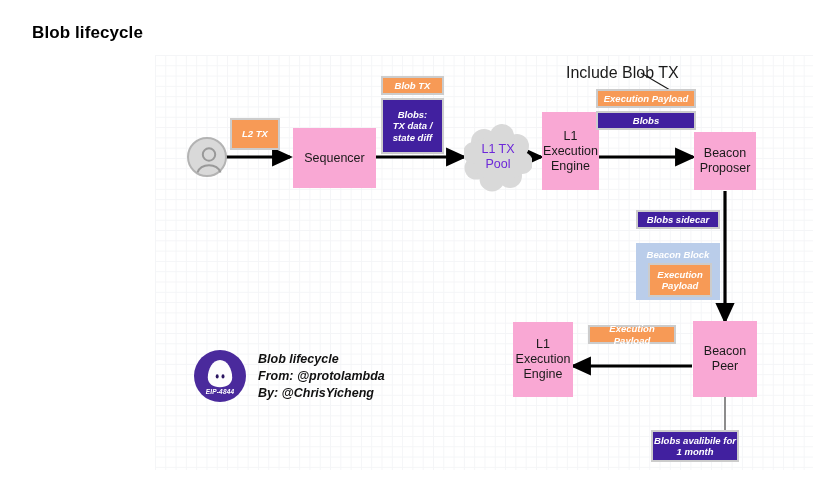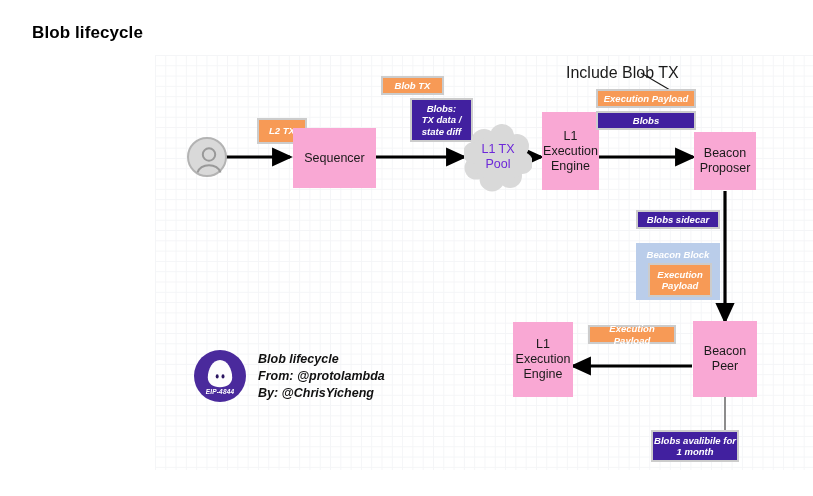--- a/index.html
+++ b/index.html
@@ -197,32 +197,32 @@
     <polyline points="641,73 670,90" stroke="#1a1a1a" stroke-width="1.1" fill="none"></polyline>
   </svg>
 
   <div class="avatar" style="left:187px; top:137px; width:40px; height:40px;">
     <svg viewBox="0 0 40 40" width="40" height="40">
       <circle cx="20" cy="15.5" r="6.2" fill="none" stroke="#999999" stroke-width="2"></circle>
       <path d="M8.5,33.5 a11.8,9.5 0 0 1 23,0" fill="none" stroke="#999999" stroke-width="2"></path>
     </svg>
   </div>
 
-  <div class="chip orange" style="left:230px; top:118px; width:50px; height:26px;margin-left:27px;">
+  <div class="chip orange" style="left:230px; top:118px; width:50px; height:32px;">
     <span>L2 TX</span>
   </div>
 
   <div class="node" style="left:293px; top:128px; width:83px; height:60px;">
     <span>Sequencer</span>
   </div>
 
   <div class="chip orange" style="left:381px; top:76px; width:63px; height:19px;">
     <span>Blob TX</span>
   </div>
-  <div class="chip purple" style="left:381px; top:98px; width:63px; height:44px; flex-direction:column;margin-left:29px;">
+  <div class="chip purple" style="left:381px; top:98px; width:63px; height:56px; flex-direction:column;">
     <span>Blobs:</span>
     <span>TX data /</span>
     <span>state diff</span>
   </div>
 
   <div class="cloud-wrap" style="left:464px; top:122px; width:68px; height:70px;">
     <svg viewBox="0 0 68 70" width="68" height="70">
       <g fill="#d9d9d9">
         <circle cx="20" cy="20" r="13"></circle>
         <circle cx="38" cy="14" r="12"></circle>

